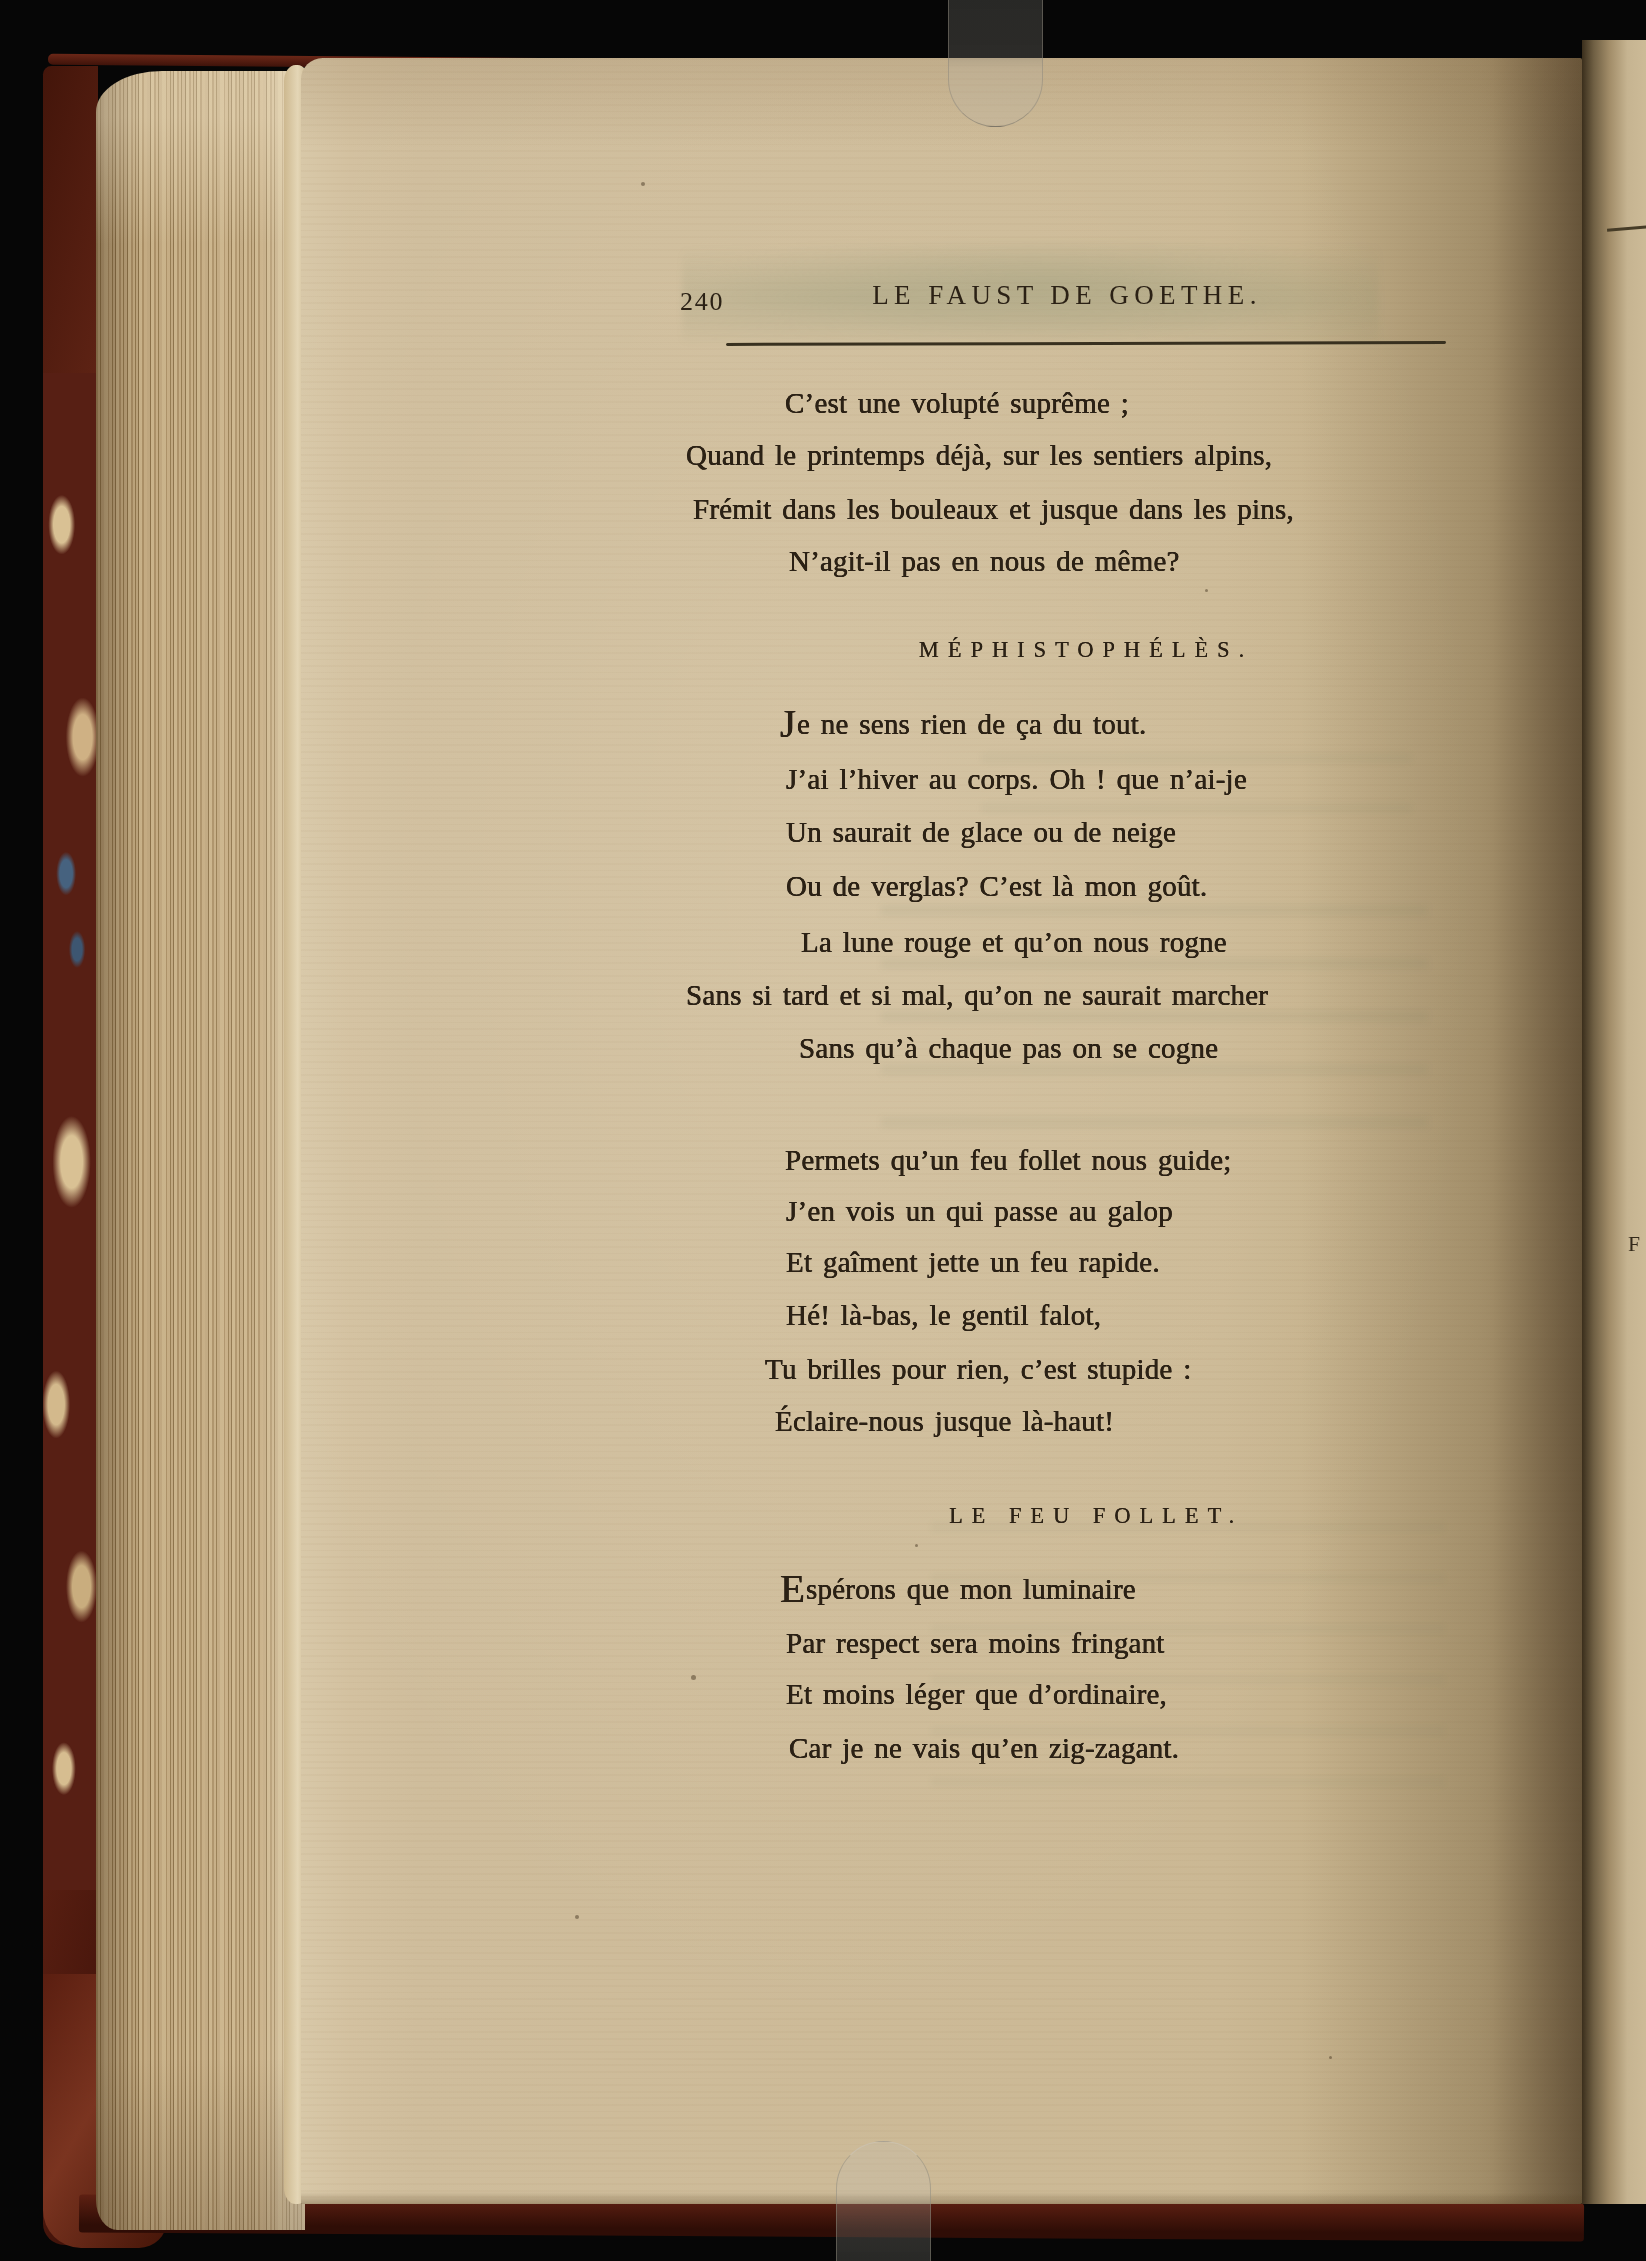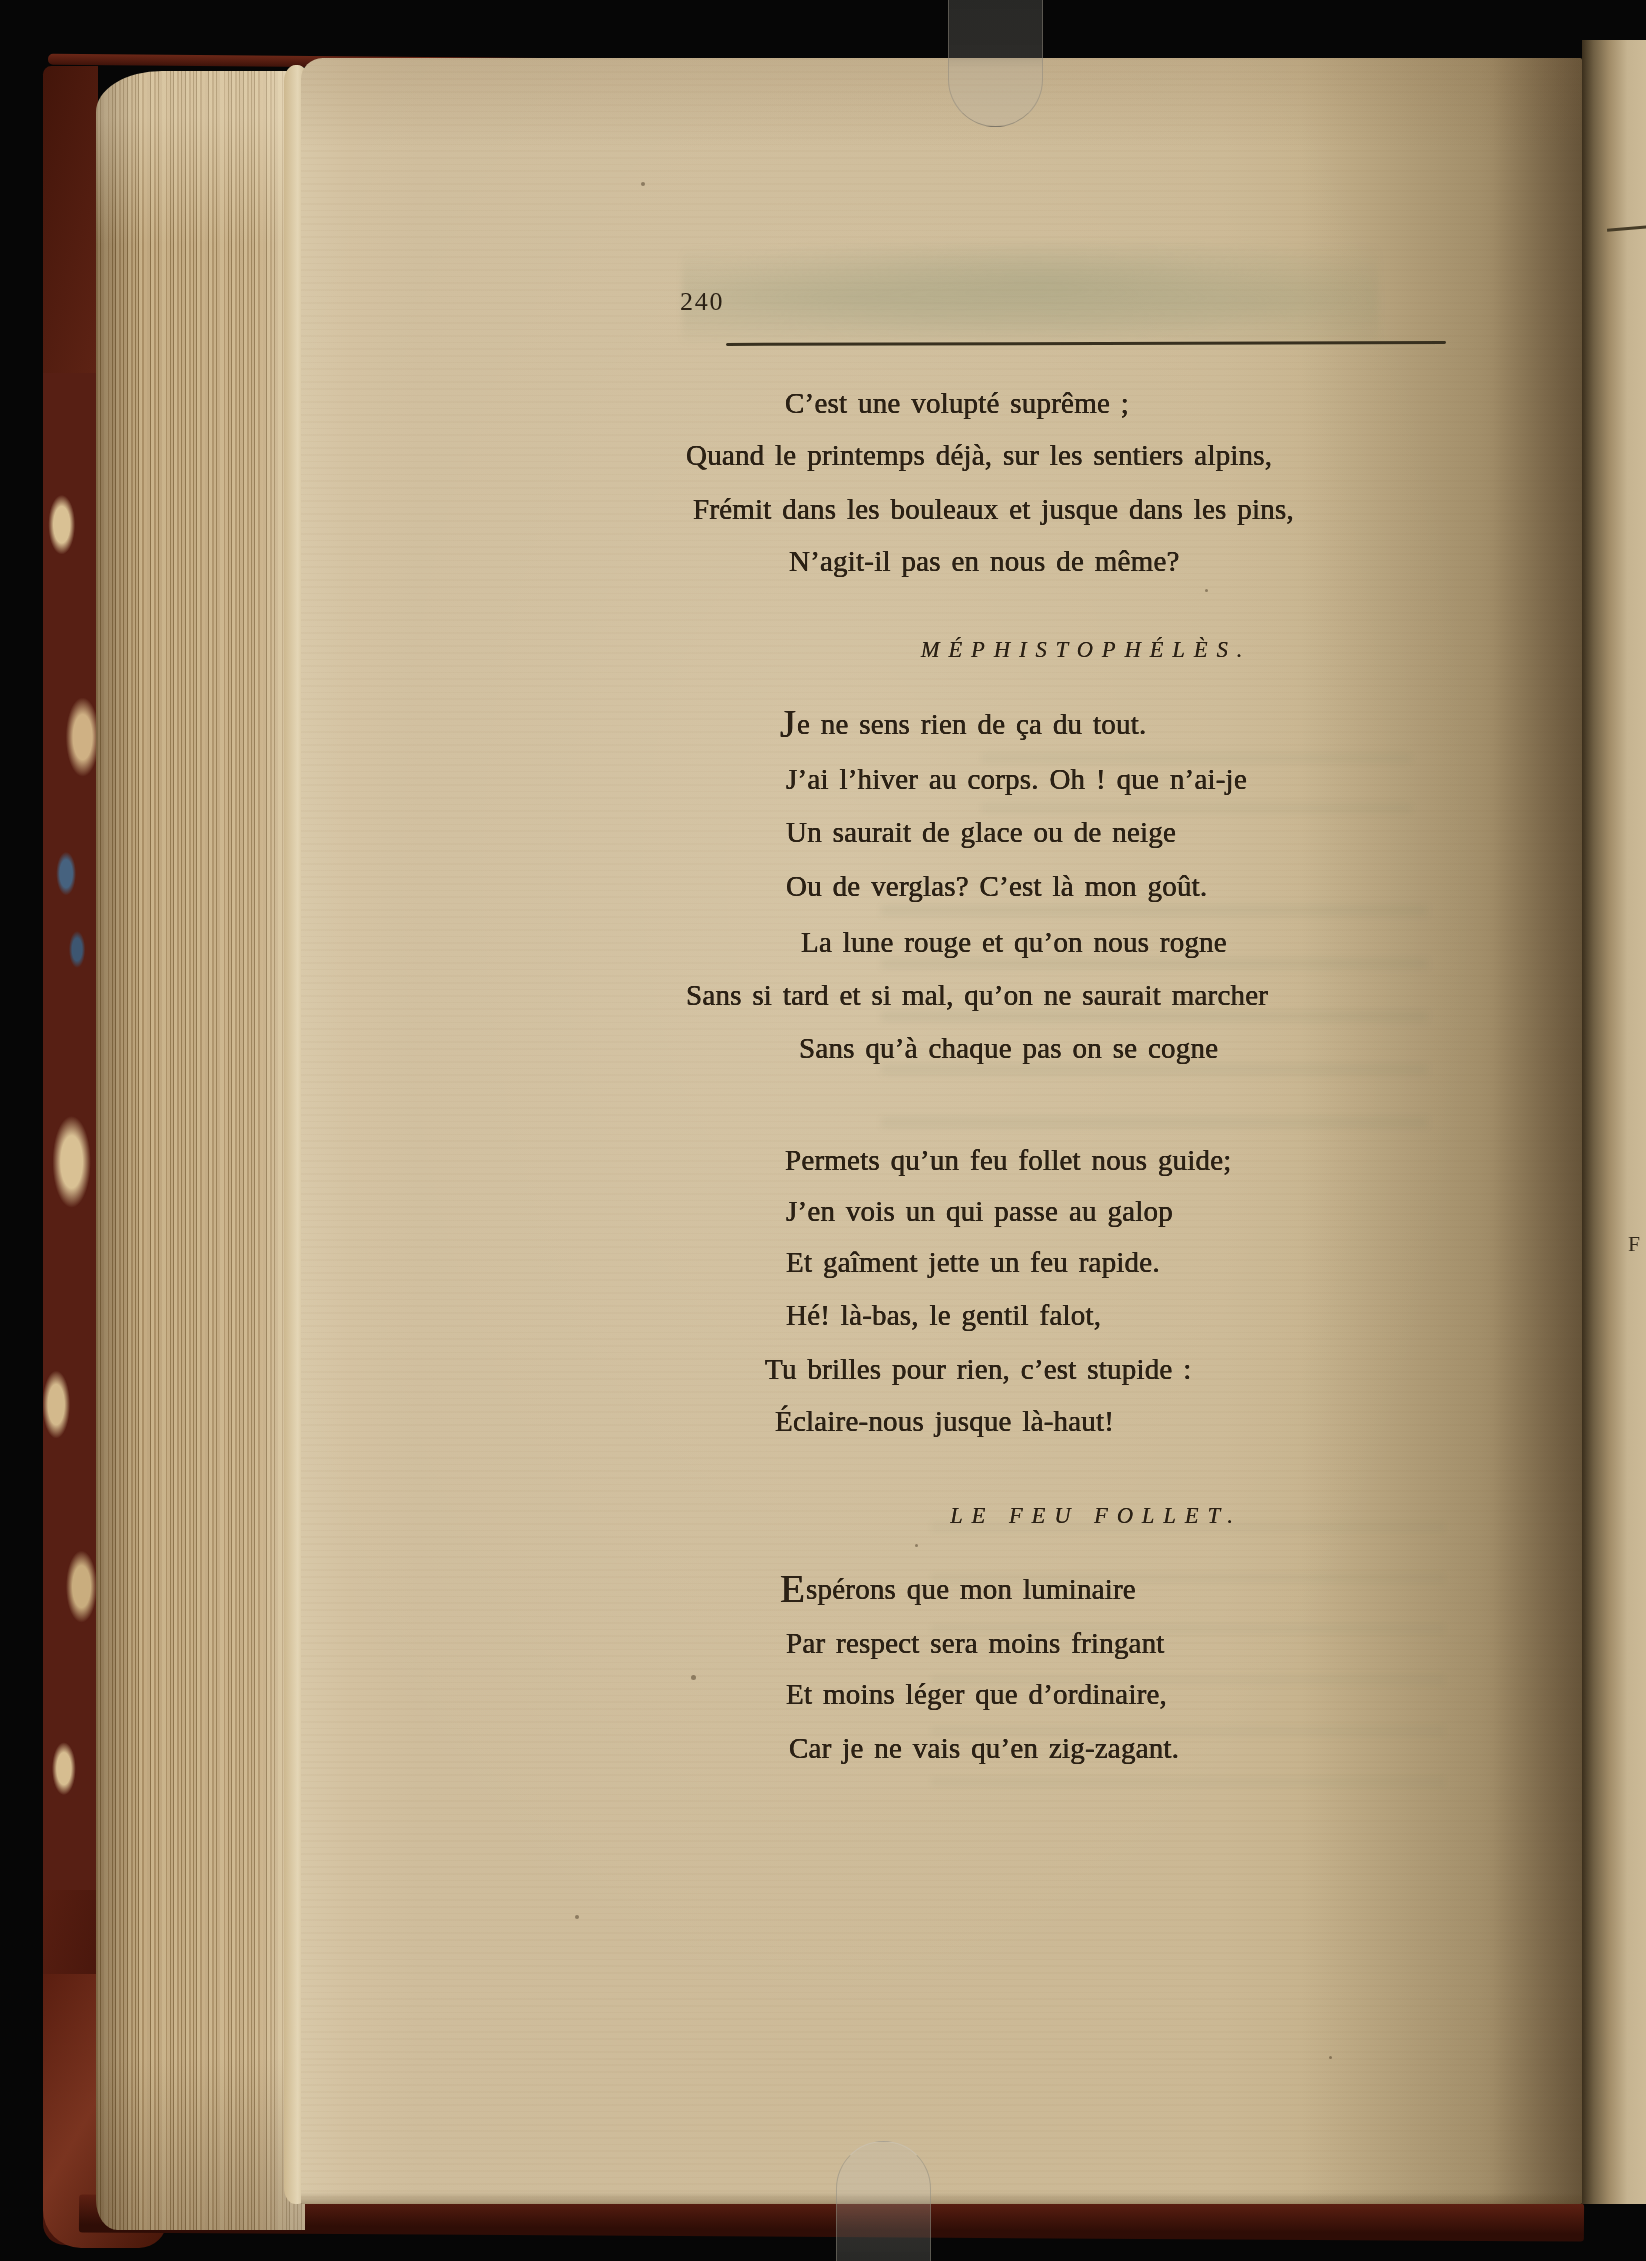--- a/index.html
+++ b/index.html
@@ -78,21 +78,21 @@
   .running-title{position:absolute;left:476px;top:222px;width:580px;text-align:center;z-index:7;
     font-size:27px;letter-spacing:5.4px;color:var(--ink,#2b2115);white-space:nowrap;}
   .head-rule{position:absolute;left:425px;top:284px;width:720px;height:3.3px;z-index:7;
     background:#38301f;transform:rotate(-0.15deg);border-radius:1.7px;}
   .v-line{position:absolute;white-space:nowrap;z-index:7;font-size:29px;line-height:1.2;
     color:var(--ink,#2b2115);letter-spacing:0.2px;word-spacing:3.3px;
     text-shadow:0.3px 0 0 currentColor, -0.2px 0 0 currentColor;}
   .initial{font-size:41px;line-height:0;position:relative;top:2.5px;margin-right:0.8px;}
   .speaker{position:absolute;width:580px;text-align:center;z-index:7;white-space:nowrap;
     font-size:22.4px;letter-spacing:9px;color:var(--ink,#2b2115);
-    text-shadow:0.2px 0 0 currentColor;font-style:italic;}
+    text-shadow:0.2px 0 0 currentColor;}
 
   .speck{position:absolute;border-radius:50%;background:rgba(60,45,25,.45);z-index:7;}
 
   
   .facing-page{position:absolute;left:1582px;top:40px;width:65px;height:2164px;z-index:5;
     background:linear-gradient(90deg,#3a2e1c 0,#6f5f43 18%,#a18c68 42%,#c6b491 70%,#cdbb98 100%);}
   .facing-rule{position:absolute;left:25px;top:187px;width:41px;height:2.5px;background:#463c27;
     transform:rotate(-5deg);}
   .facing-frag{position:absolute;left:46px;top:1192px;font-size:21.6px;color:#33291a;
     font-family:"Liberation Serif", serif;}
@@ -121,20 +121,21 @@
   <div class="page-edges"></div>
   <div class="deckle-ridge"></div>
 
   <div class="page">
     <div class="ghost band"></div>
     <div class="ghost lines-c"></div>
     <div class="ghost lines-a"></div>
     <div class="ghost lines-b"></div>
 
     <div class="pg-num">240</div>
+    <div class="running-title">LE FAUST DE GOETHE.</div>
     <div class="head-rule"></div>
 
     <div class="v-line" style="left:484px;top:328px">C’est une volupté suprême ;</div>
     <div class="v-line" style="left:385px;top:380px">Quand le printemps déjà, sur les sentiers alpins,</div>
     <div class="v-line" style="left:392px;top:434px">Frémit dans les bouleaux et jusque dans les pins,</div>
     <div class="v-line" style="left:488px;top:486px">N’agit-il pas en nous de même?</div>
 
     <div class="speaker" style="left:495px;top:579px">MÉPHISTOPHÉLÈS.</div>
     <div class="v-line" style="left:479px;top:649px"><span class="initial">J</span><span>e ne sens rien de ça du tout.</span></div>
     <div class="v-line" style="left:485px;top:704px">J’ai l’hiver au corps. Oh ! que n’ai-je</div>

